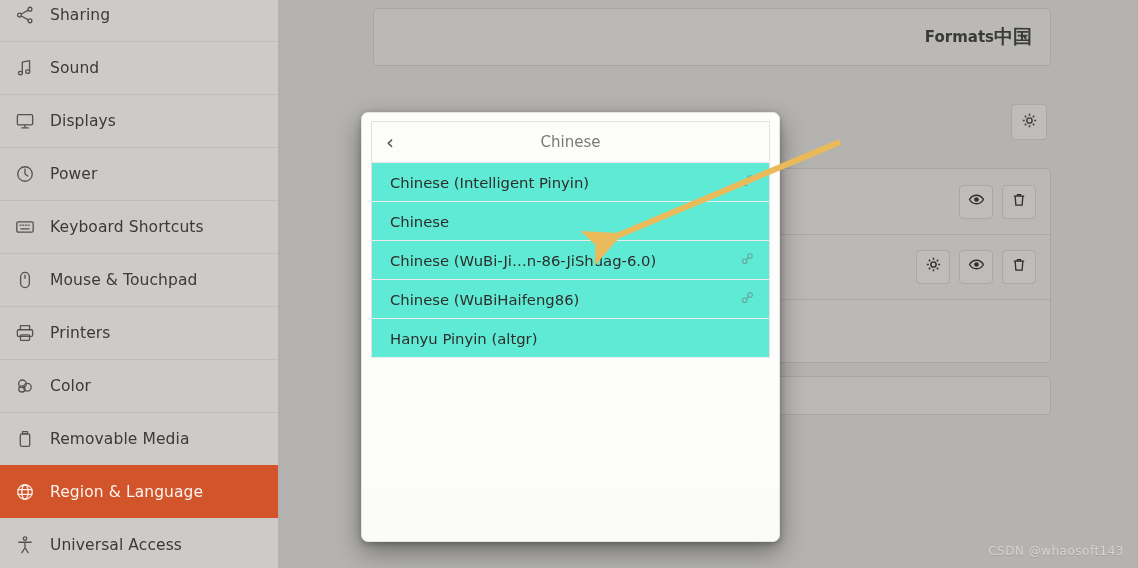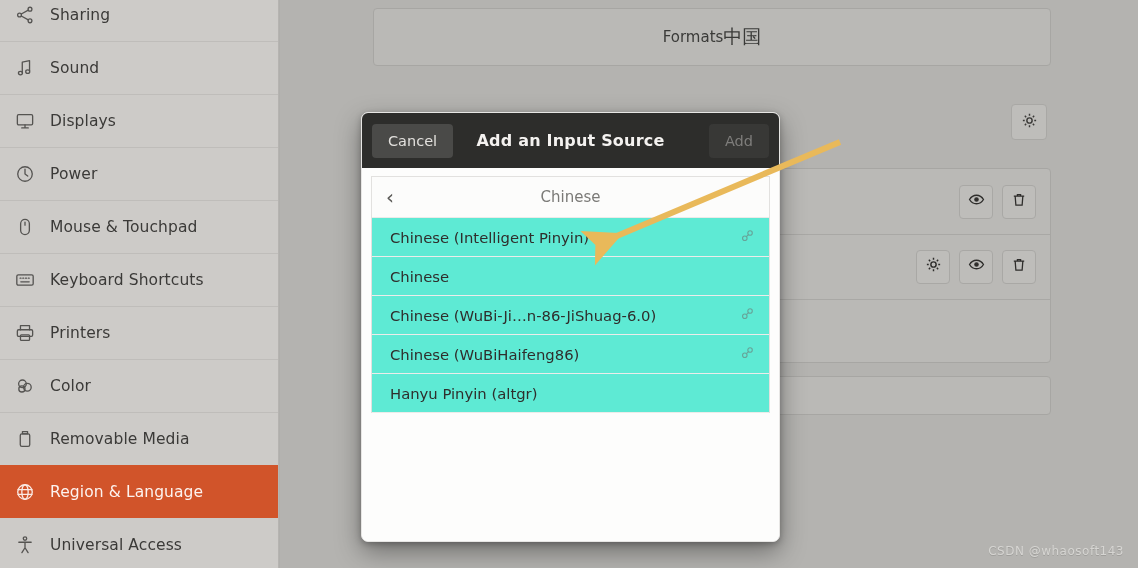--- a/index.html
+++ b/index.html
@@ -60,25 +60,26 @@
     background: #b4b3b0;
   }
   .card {
     position: absolute;
     background: #bab9b6;
     border: 1px solid #a7a6a3;
     border-radius: 4px;
   }
   .card-row {
     display: flex; align-items: center;
-    justify-content: center;
+    justify-content: flex-end;
     height: 56px;
     padding: 0 18px;
     font-size: 15px;
     color: #3a3a38;
+    font-weight: bold;
   }
   .row-value { color: #3a3a38; font-size: 19px; }
 
   #formats-card { left: 93px; top: 8px; width: 678px; height: 58px; }
   #sources-card { left: 93px; top: 168px; width: 678px; height: 195px; }
   #manage-card  { left: 93px; top: 376px; width: 678px; height: 39px;
                   display: flex; align-items: center; padding-left: 18px;
                   font-size: 14.5px; color: #494845; }
 
   .sq-btn {
@@ -235,34 +236,34 @@
             <svg width="20" height="20" viewBox="0 0 22 22" fill="none" stroke="#3b3a38" stroke-width="1.45" stroke-linecap="round" stroke-linejoin="round">
               <circle cx="11" cy="11" r="8"></circle>
               <path d="M11 5.6V11l3 2.3"></path>
             </svg>
           </span>
           <span class="nav-label">Power</span>
         </div>
         <div class="nav-item sep-top">
           <span class="ico">
             <svg width="20" height="20" viewBox="0 0 22 22" fill="none" stroke="#3b3a38" stroke-width="1.45" stroke-linecap="round" stroke-linejoin="round">
+              <rect x="2" y="5.4" width="18" height="11.2" rx="1.6"></rect>
+              <path d="M5.6 9h1M8.6 9h1M11.6 9h1M14.6 9h1M6.4 13h9.2"></path>
+            </svg>
+          </span>
+          <span class="nav-label">Keyboard Shortcuts</span>
+        </div>
+        <div class="nav-item sep-top">
+          <span class="ico">
+            <svg width="20" height="20" viewBox="0 0 22 22" fill="none" stroke="#3b3a38" stroke-width="1.45" stroke-linecap="round" stroke-linejoin="round">
               <rect x="6.2" y="2.6" width="9.6" height="16.8" rx="4.8"></rect>
               <path d="M11 5.6v3.4"></path>
             </svg>
           </span>
           <span class="nav-label">Mouse &amp; Touchpad</span>
-        </div>
-        <div class="nav-item sep-top">
-          <span class="ico">
-            <svg width="20" height="20" viewBox="0 0 22 22" fill="none" stroke="#3b3a38" stroke-width="1.45" stroke-linecap="round" stroke-linejoin="round">
-              <rect x="2" y="5.4" width="18" height="11.2" rx="1.6"></rect>
-              <path d="M5.6 9h1M8.6 9h1M11.6 9h1M14.6 9h1M6.4 13h9.2"></path>
-            </svg>
-          </span>
-          <span class="nav-label">Keyboard Shortcuts</span>
         </div>
         <div class="nav-item sep-top">
           <span class="ico">
             <svg width="20" height="20" viewBox="0 0 22 22" fill="none" stroke="#3b3a38" stroke-width="1.45" stroke-linecap="round" stroke-linejoin="round">
               <path d="M6 7.4V2.9h10v4.5"></path>
               <rect x="2.6" y="7.4" width="16.8" height="7.3" rx="1.4"></rect>
               <rect x="6" y="13" width="10" height="6.1" rx="1"></rect>
             </svg>
           </span>
           <span class="nav-label">Printers</span>
@@ -375,25 +376,20 @@
       </div>
       <div class="src-row"></div>
     </div>
 
     <div class="card" id="manage-card">
       <span>uages</span>
     </div>
   </div>
 
   <div class="dialog">
-    <div class="dlg-header">
-      <div class="hdr-btn cancel">Cancel</div>
-      <div class="dlg-title">Add an Input Source</div>
-      <div class="hdr-btn add">Add</div>
-    </div>
     <div class="dlg-body">
       <div class="list-box">
         <div class="crumb-row">
           <div class="crumb-back">‹</div>
           <div class="crumb-title">Chinese</div>
         </div>
         <div id="dialog-items">
             <div class="src-item">
               <span class="name">Chinese (Intelligent Pinyin)</span>
               <span class="kicon"><svg width="15" height="15" viewBox="0 0 20 20" fill="none" stroke="#6d6c69" stroke-width="1.5">

